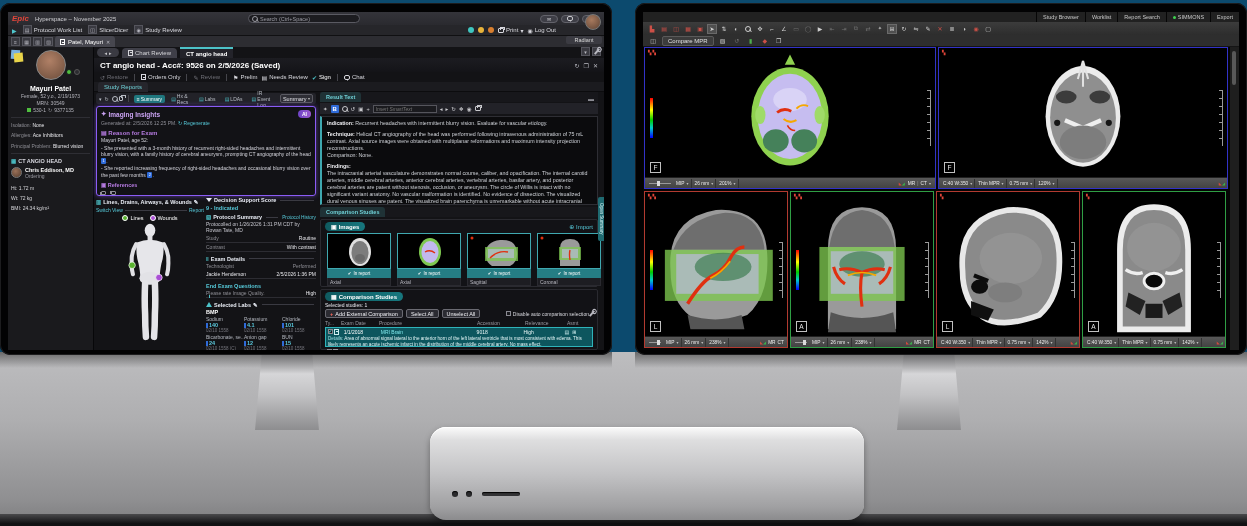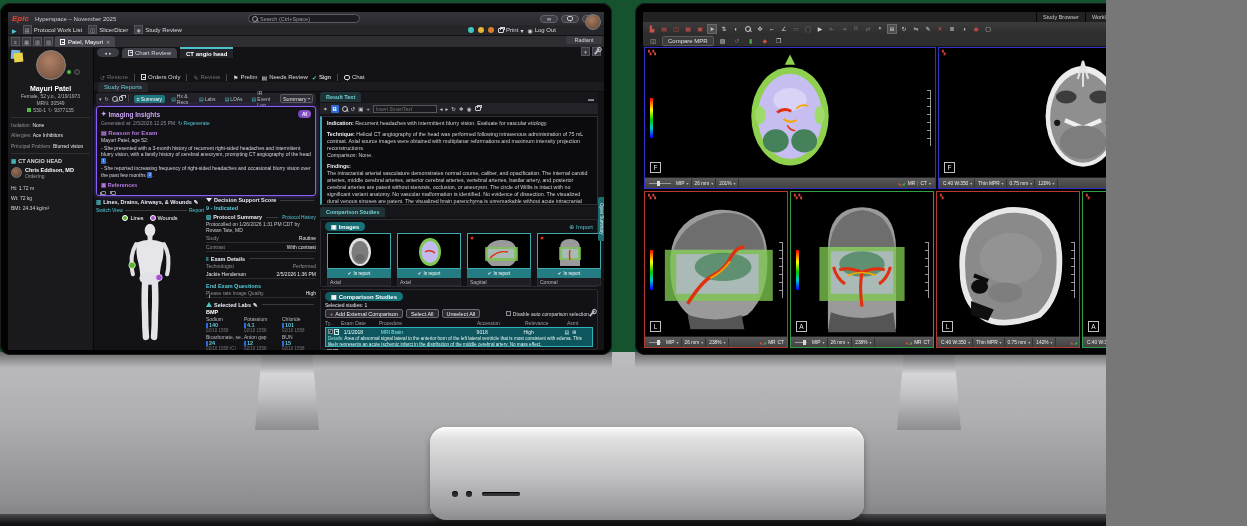--- a/index.html
+++ b/index.html
@@ -1,17 +1,17 @@
 <!DOCTYPE html>
 <html><head>
 <meta charset="utf-8">
 <style>
   html,body{margin:0;padding:0;background:#777;}
   *{box-sizing:border-box;font-family:"Liberation Sans",sans-serif;}
-  #stage{position:relative;width:1106px;height:526px;background:#14532d;overflow:hidden;}
+  #stage{position:relative;width:1247px;height:526px;background:#0c4a6e;overflow:hidden;}
   .abs{position:absolute;}
   
   .wall{position:absolute;left:0;top:352px;width:1247px;height:174px;
     background:linear-gradient(180deg,#bdbdbf 0%,#aeaeb0 40%,#8f8f91 85%,#7c7c7e 100%);}
   .mon-shadow{position:absolute;top:352px;height:16px;background:linear-gradient(180deg,rgba(0,0,0,.45),rgba(0,0,0,0));}
   .stand{position:absolute;top:352px;width:68px;height:78px;
     background:linear-gradient(180deg,#5e5e60 0%,#d6d6d8 28%,#c2c2c4 55%,#8d8d8f 100%);
     clip-path:polygon(13% 0,87% 0,97% 100%,3% 100%);}
   .desk-strip{position:absolute;left:0;top:514px;width:1247px;height:12px;
     background:linear-gradient(180deg,#4a4a4c,#111113 80%);}
@@ -293,20 +293,28 @@
               <span>CT angio head</span>
             </span>
         <span style="margin-left:auto;display:flex;gap:2px;margin-bottom:1px;">
           <span class="sqicon">▾</span>
           <span class="sqicon">
                 <span class="i-wrench"></span>
               </span>
         </span>
       </div>
 
+      <div class="hdrbar">
+        <span class="hdrtitle">CT angio head - Acc#: 9526 on 2/5/2026 (Saved)</span>
+        <span class="winctl">
+          <span>↻</span>
+          <span>❐</span>
+          <span>✕</span>
+        </span>
+      </div>
 
       <div class="actions">
         <span class="act dis">↺ <span>Restore</span></span>
         <span class="sep"></span>
         <span class="act">
               <span class="i-doc"></span> 
               <span>Orders Only</span>
             </span>
         <span class="sep"></span>
         <span class="act dis">✎ <span>Review</span></span>

